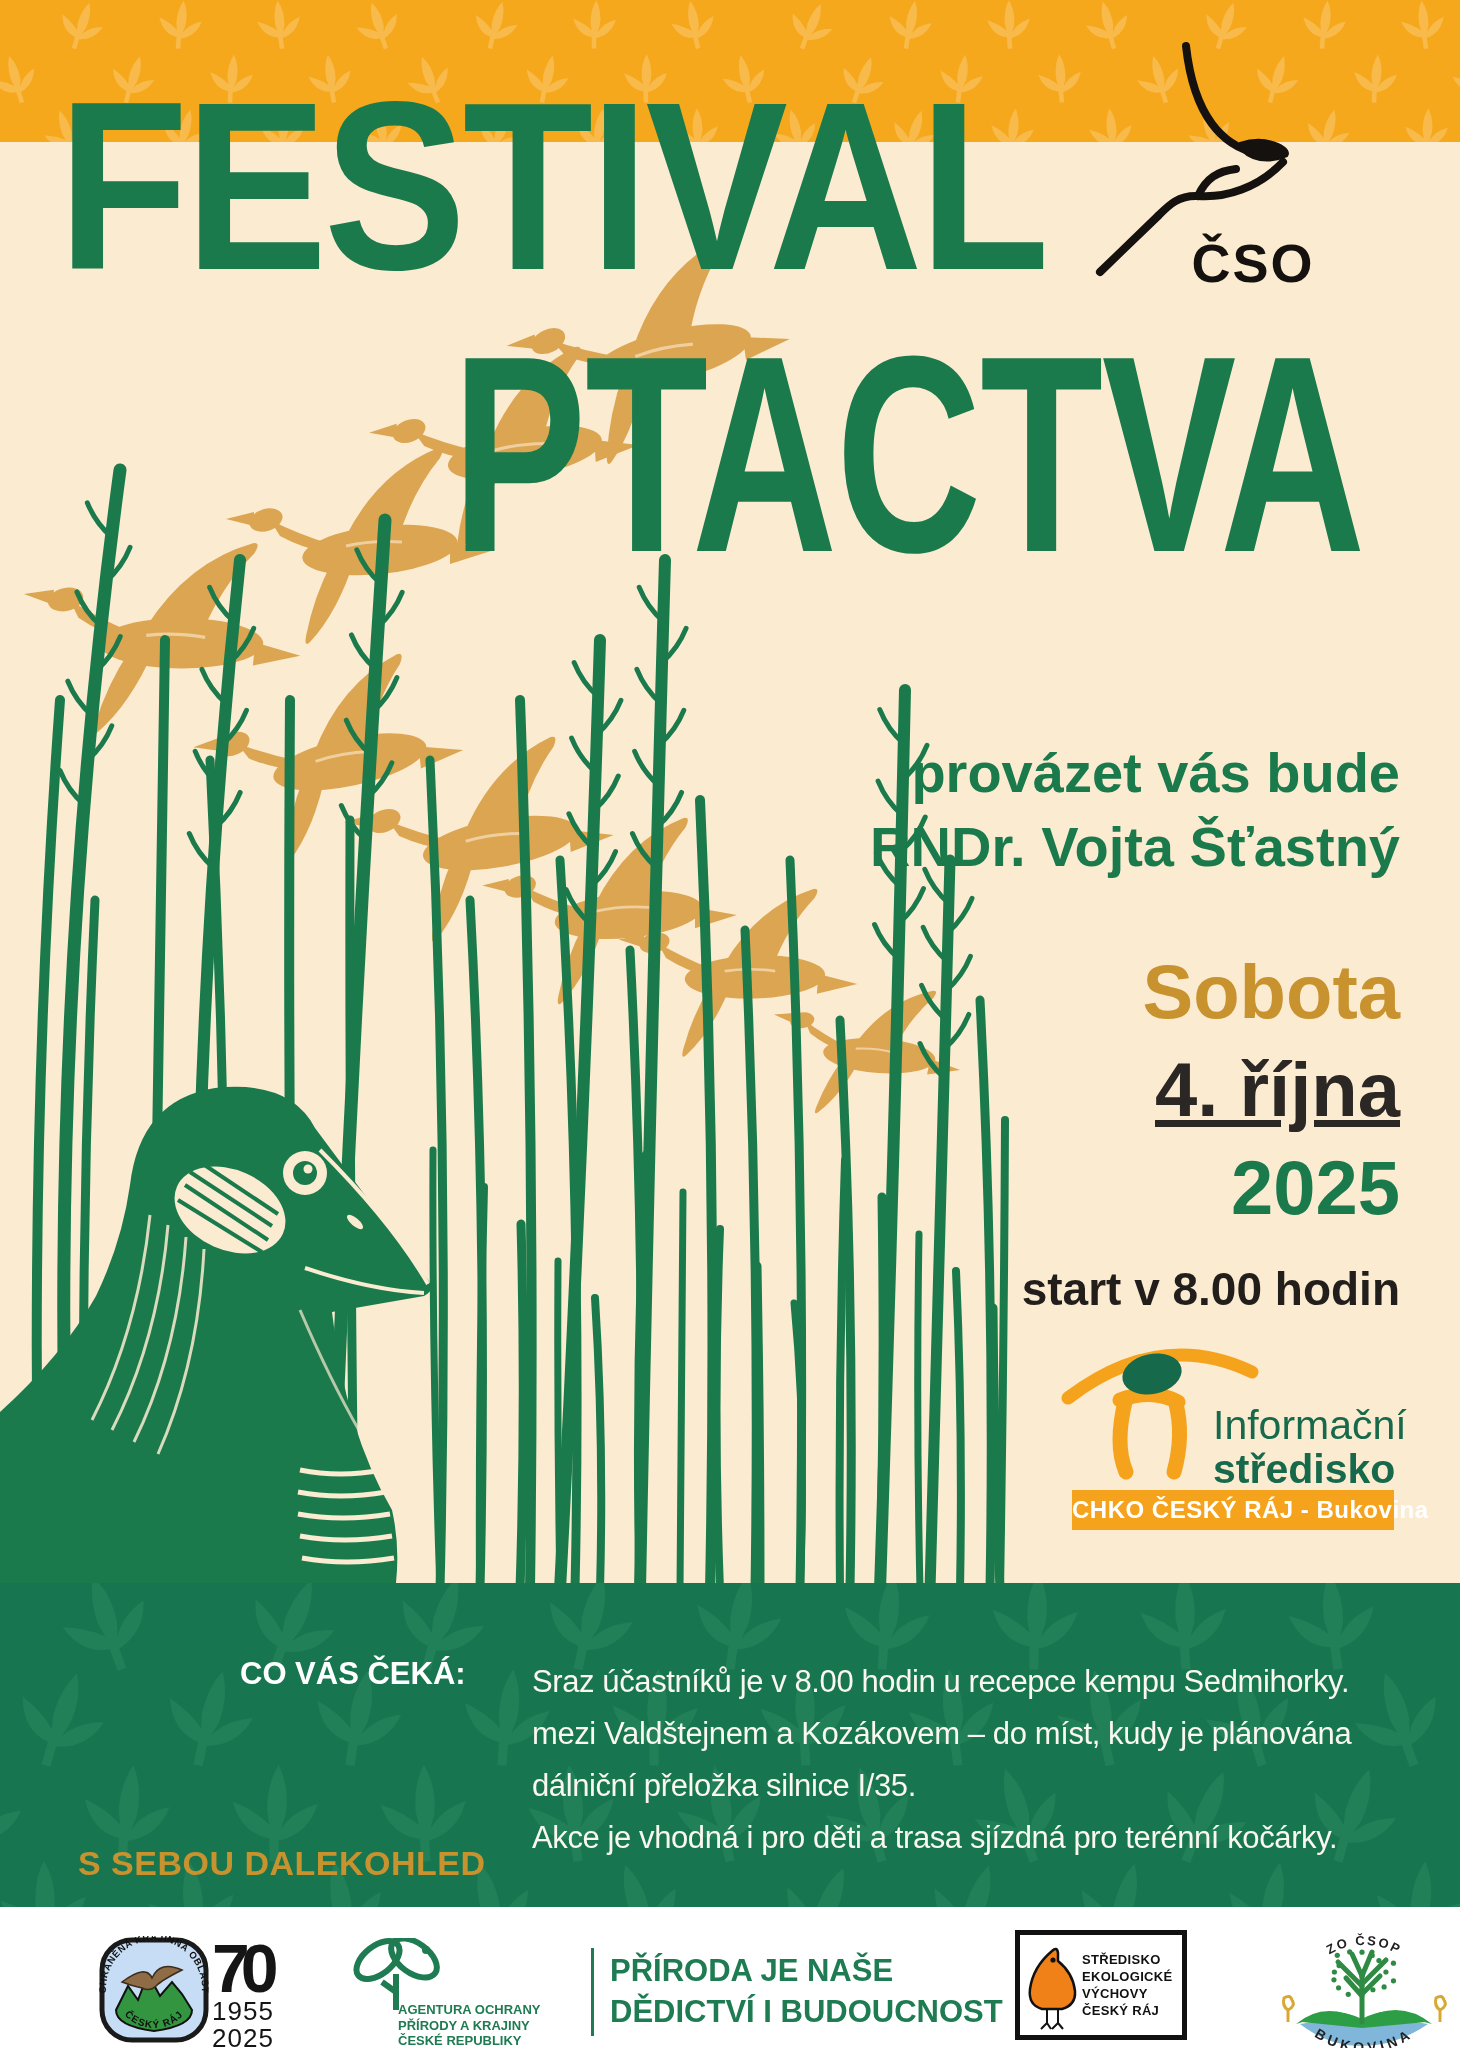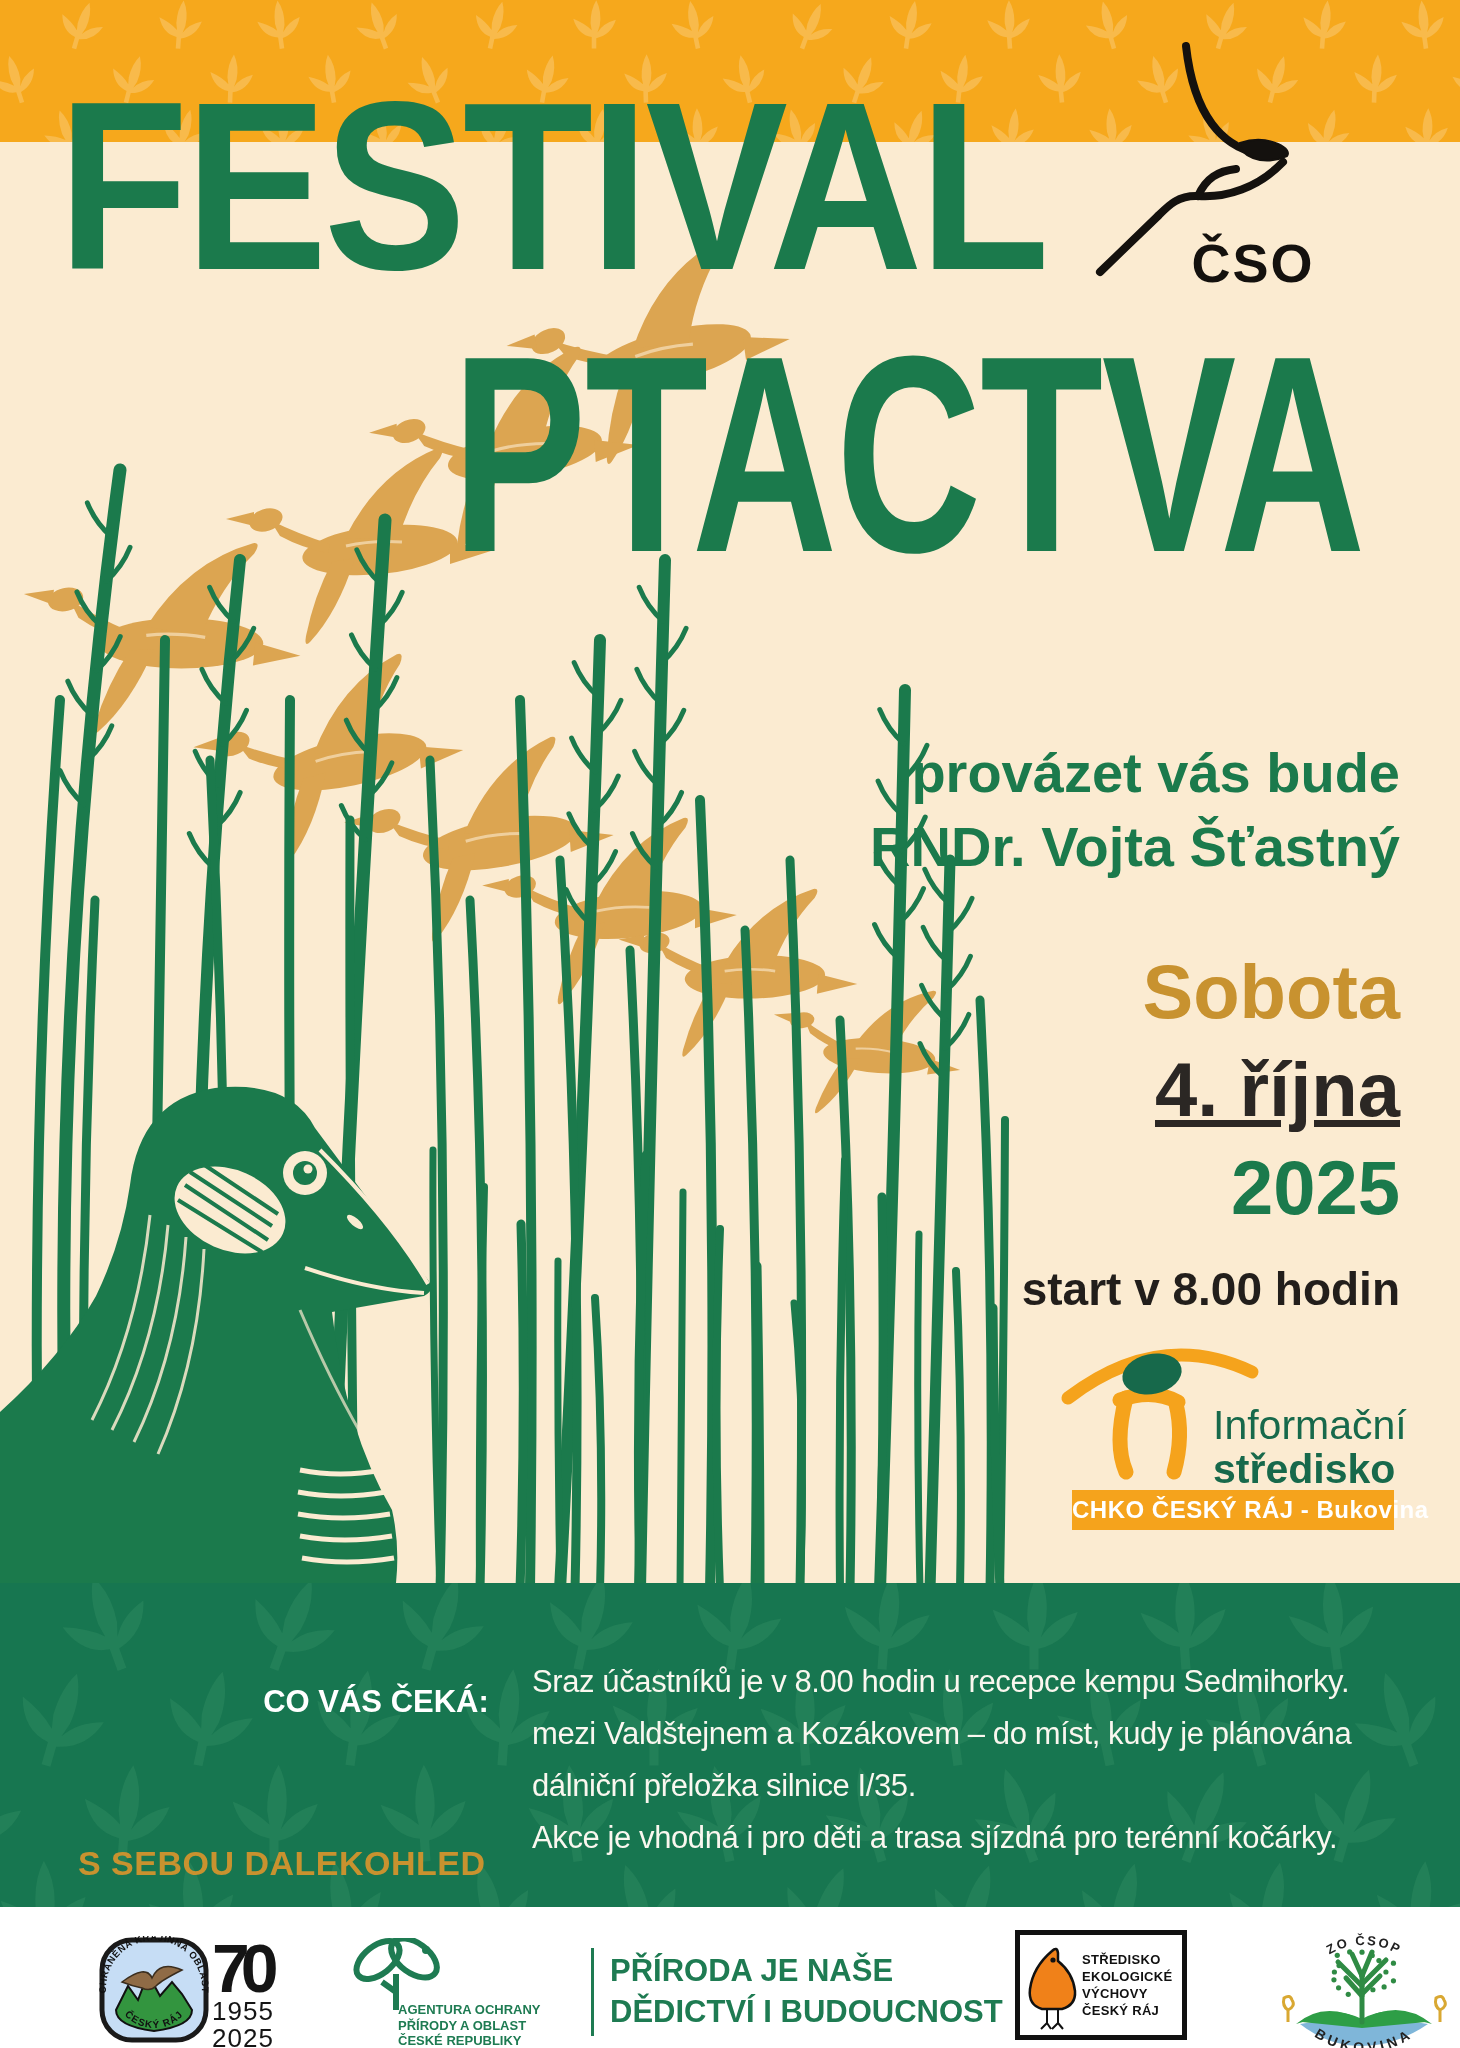--- a/index.html
+++ b/index.html
@@ -26,22 +26,22 @@
   #start{top:1262px;font-size:46px;color:#221E1B;}
   #cso-label{left:1168px;top:232px;width:170px;text-align:center;font-size:54px;
     font-weight:bold;color:#14110E;letter-spacing:2px;}
   
   #info1{left:1213px;top:1402px;font-size:41px;font-weight:normal;color:#17694B;}
   #info2{left:1213px;top:1446px;font-size:41px;font-weight:bold;color:#17694B;}
   #info-banner{left:1072px;top:1490px;width:322px;height:40px;background:#F5A31C;
     color:#fff;font-size:24px;font-weight:bold;text-align:center;line-height:40px;
     letter-spacing:.5px;white-space:nowrap;}
   
-  #what-heading{left:240px;top:1656px;width:272px;text-align:center;font-size:31px;
-    font-weight:bold;color:#fff;white-space:nowrap;margin-top:28px;}
+  #what-heading{left:240px;top:1656px;width:272px;text-align:left;font-size:31px;
+    font-weight:bold;color:#fff;white-space:nowrap;}
   #what-lines{left:532px;top:1656px;font-size:31px;color:#FAF7EF;line-height:52px;
     letter-spacing:-.4px;white-space:nowrap;}
   #bring-label{left:78px;top:1844px;width:360px;text-align:center;font-size:34px;
     font-weight:bold;color:#C8922F;white-space:nowrap;letter-spacing:.5px;}
   
   #anniv{left:212px;top:1938px;width:86px;text-align:left;color:#151515;}
   #anniv-big{font-size:68px;font-weight:bold;letter-spacing:-9px;line-height:60px;}
   #anniv-years{font-size:26px;line-height:27px;letter-spacing:1px;}
   #aopk-text{left:398px;top:2002px;font-size:13px;font-weight:bold;color:#1E7B52;
     line-height:15.5px;white-space:nowrap;}
@@ -472,21 +472,21 @@
   <svg class="abs" style="left:348px;top:1938px" width="96" height="76" viewBox="0 0 96 76">
     <g stroke="#1E7B52" fill="none" stroke-width="6">
       <ellipse cx="30" cy="22" rx="25" ry="14" transform="rotate(-38 30 22)"></ellipse>
       <ellipse cx="66" cy="20" rx="26" ry="15" transform="rotate(36 66 20)"></ellipse>
       <path d="M48,36 L48,72 M48,54 L34,44"></path>
     </g>
     <circle cx="78" cy="12" r="4" fill="#1E7B52"></circle>
   </svg>
   <div id="aopk-text" class="abs">
     <div>AGENTURA OCHRANY</div>
-    <div>PŘÍRODY A OBLAST</div>
+    <div>PŘÍRODY A KRAJINY</div>
     <div>ČESKÉ REPUBLIKY</div>
   </div>
 
   <div id="motto-divider" class="abs"></div>
   <div id="motto" class="abs">
     <div>PŘÍRODA JE NAŠE</div>
     <div>DĚDICTVÍ I BUDOUCNOST</div>
   </div>
 
   <div id="sev-box" class="abs">

